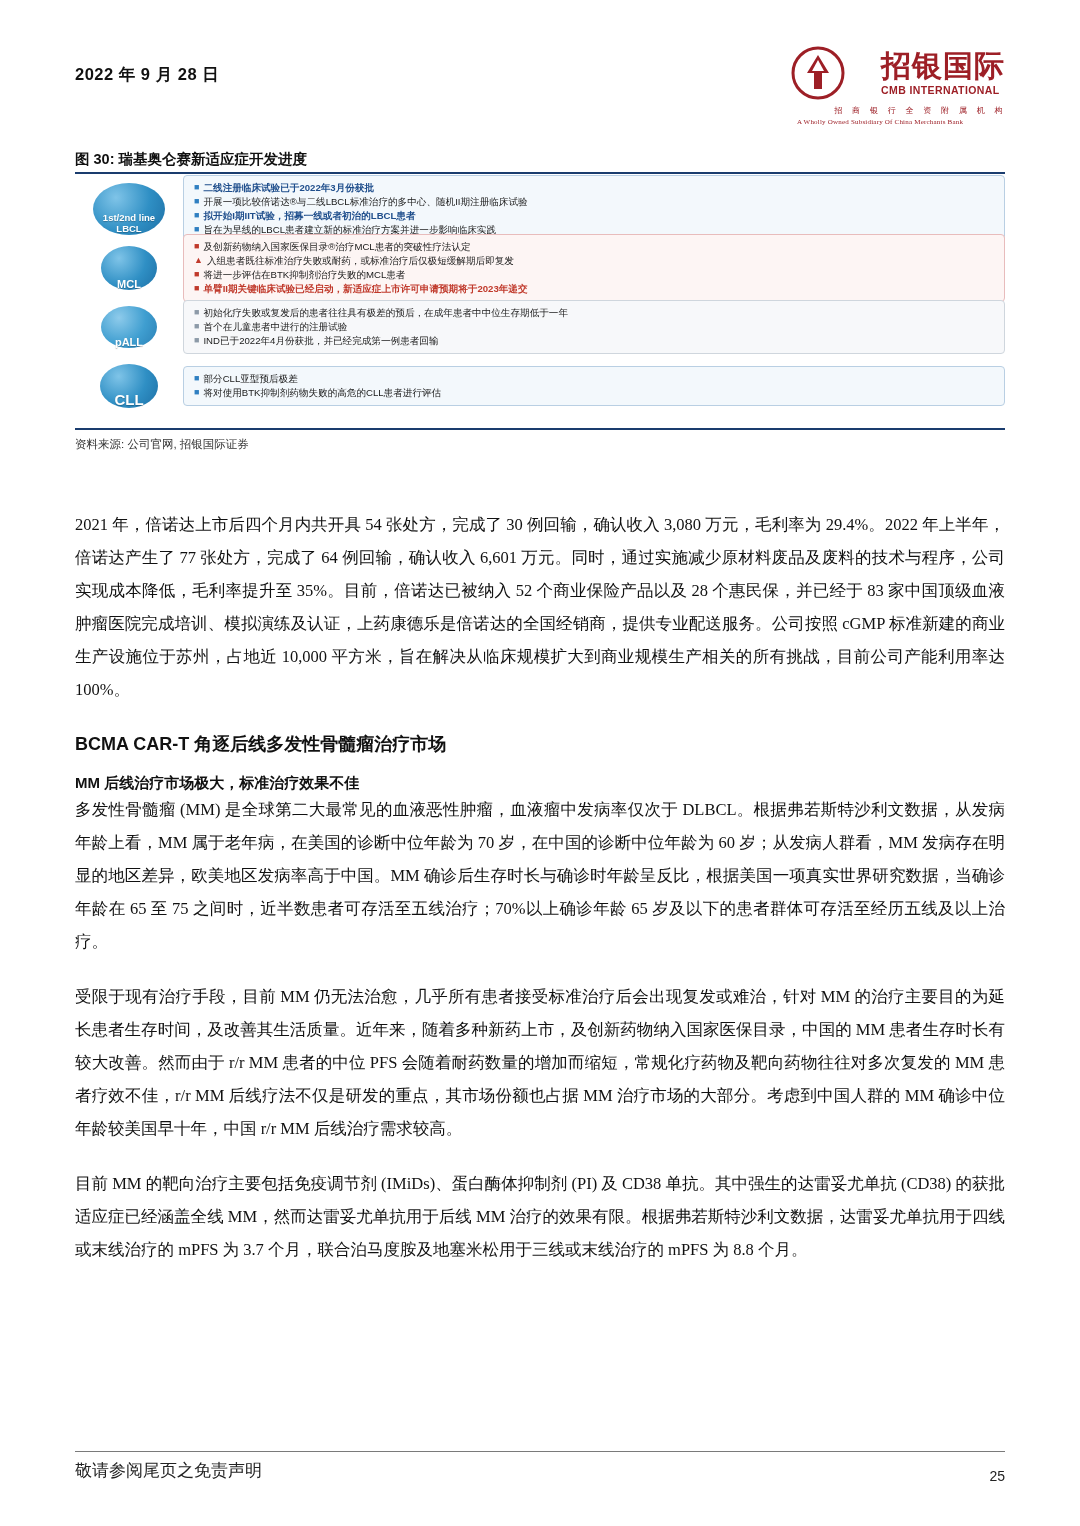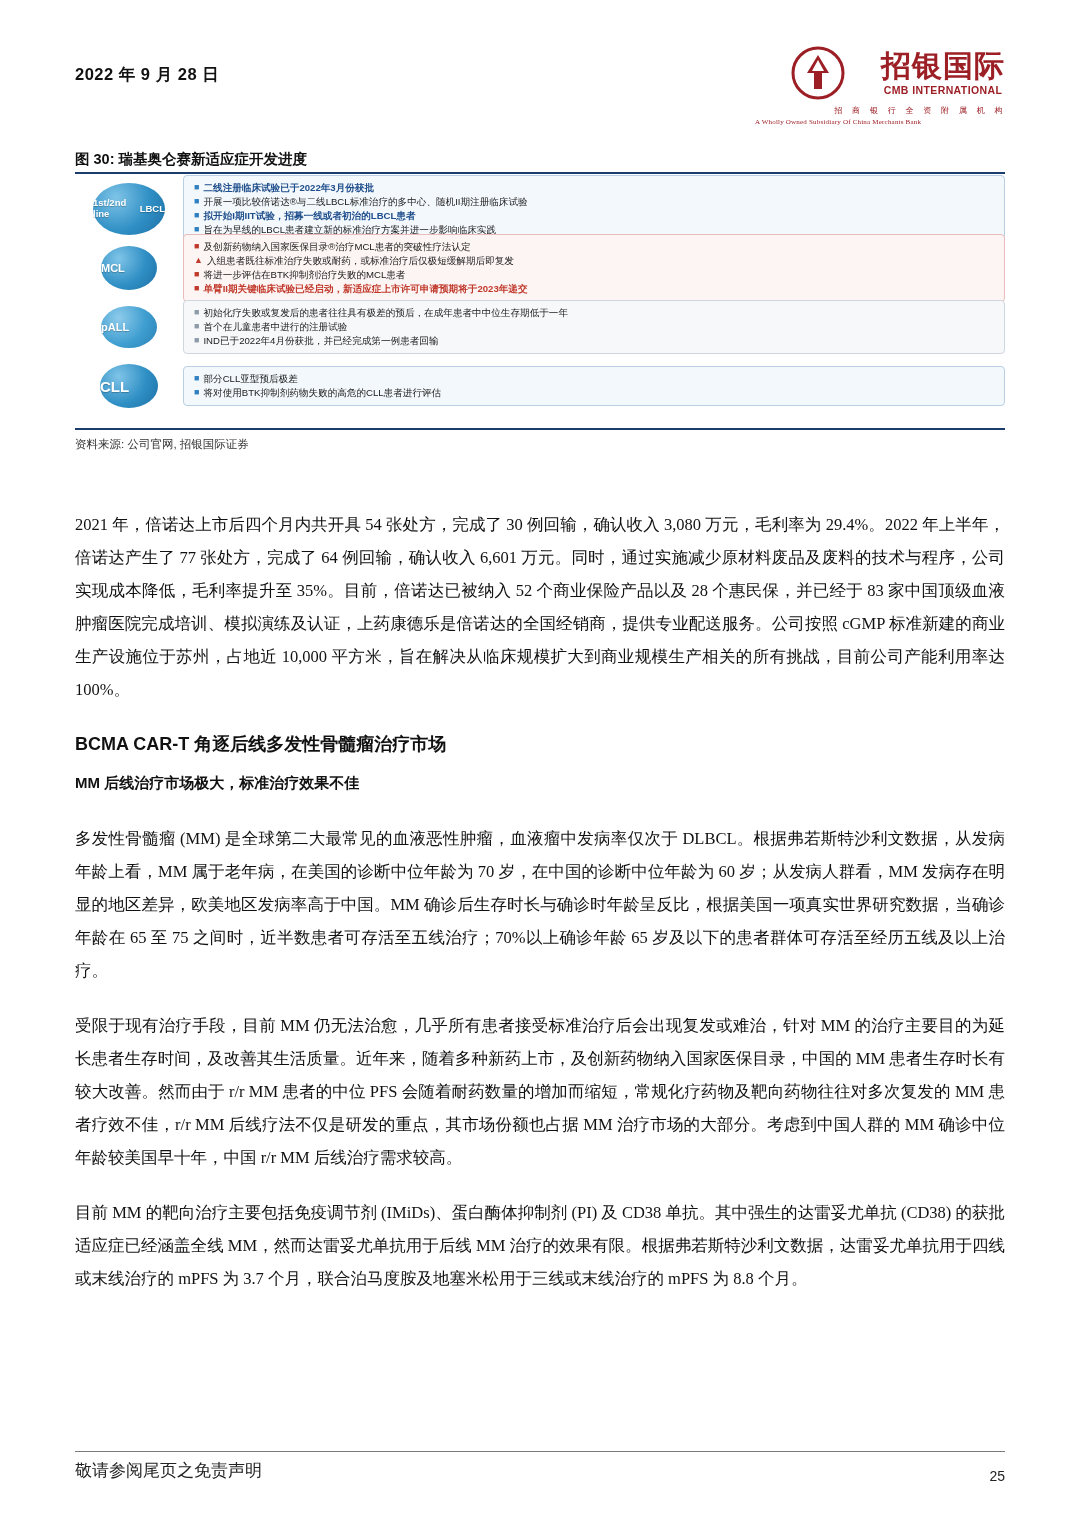--- a/index.html
+++ b/index.html
@@ -52,21 +52,21 @@
     justify-content: flex-end;
     gap: 8px;
   }
   .logo-mark {
     width: 54px;
     height: 54px;
     position: relative;
   }
   .logo-mark svg { display:block; }
   .logo-text-block {
-    text-align: center;
+    text-align: left;
     line-height: 1;
     margin-left: 28px;
   }
   .logo-cn {
     font-family: "Liberation Serif", serif;
     font-size: 30px;
     font-weight: bold;
     color: #9d1f26;
     letter-spacing: 1px;
   }
@@ -85,21 +85,21 @@
     letter-spacing: 2.5px;
     margin-top: 5px;
     text-align: right;
   }
   .logo-sub-en {
     font-family: "Liberation Serif", serif;
     font-size: 7px;
     color: #9d1f26;
     letter-spacing: 0.2px;
     margin-top: 2px;
-    text-align: left;
+    text-align: center;
   }
 
   
   .fig-title {
     position: absolute;
     top: 150px;
     left: 75px;
     font-family: "Liberation Sans", sans-serif;
     font-size: 14.5px;
     font-weight: bold;
@@ -125,22 +125,22 @@
   .fig-badge {
     width: 108px;
     flex: 0 0 108px;
     display: flex;
     justify-content: center;
     align-items: center;
   }
   .bubble {
     border-radius: 50%;
     display: flex;
-    flex-direction: row;
-    justify-content: flex-start;
+    flex-direction: column;
+    justify-content: flex-end;
     align-items: center;
     color: #ffffff;
     font-family: "Liberation Sans", sans-serif;
     font-weight: bold;
     text-shadow: 0 1px 1px rgba(0,0,0,.25);
   }
   .bubble.b1 {
     width: 72px; height: 52px;
     background: radial-gradient(circle at 32% 28%, #7fc4e8 0%, #2f8fc4 55%, #1d6fa5 100%);
     border-radius: 50%;
@@ -226,21 +226,21 @@
     color: #111;
   }
   h2.sec {
     margin: 26px 0 18px 0;
     font-family: "Liberation Sans", sans-serif;
     font-size: 18px;
     font-weight: bold;
     color: #111;
   }
   h3.sub {
-    margin: 0 0 29px 0;
+    margin: 0 0 0 0;
     font-family: "Liberation Sans", sans-serif;
     font-size: 15px;
     font-weight: bold;
     color: #111;
   }
 
   
   .footer-rule {
     position: absolute;
     left: 75px;

